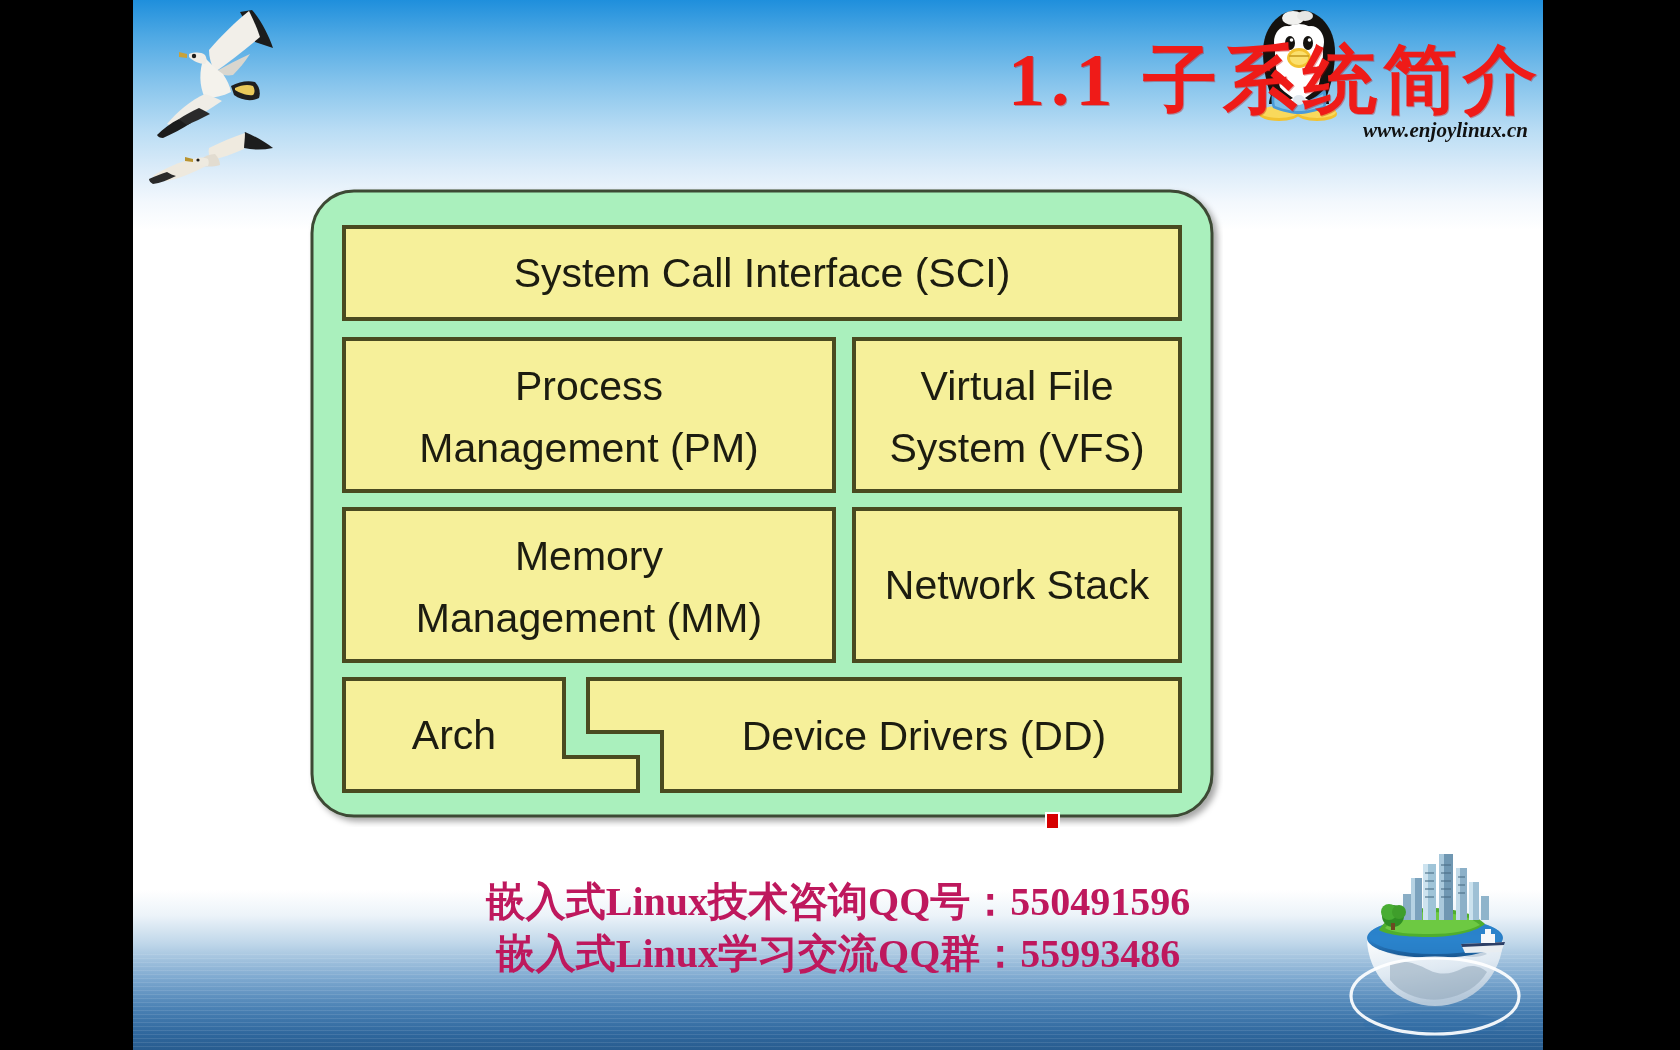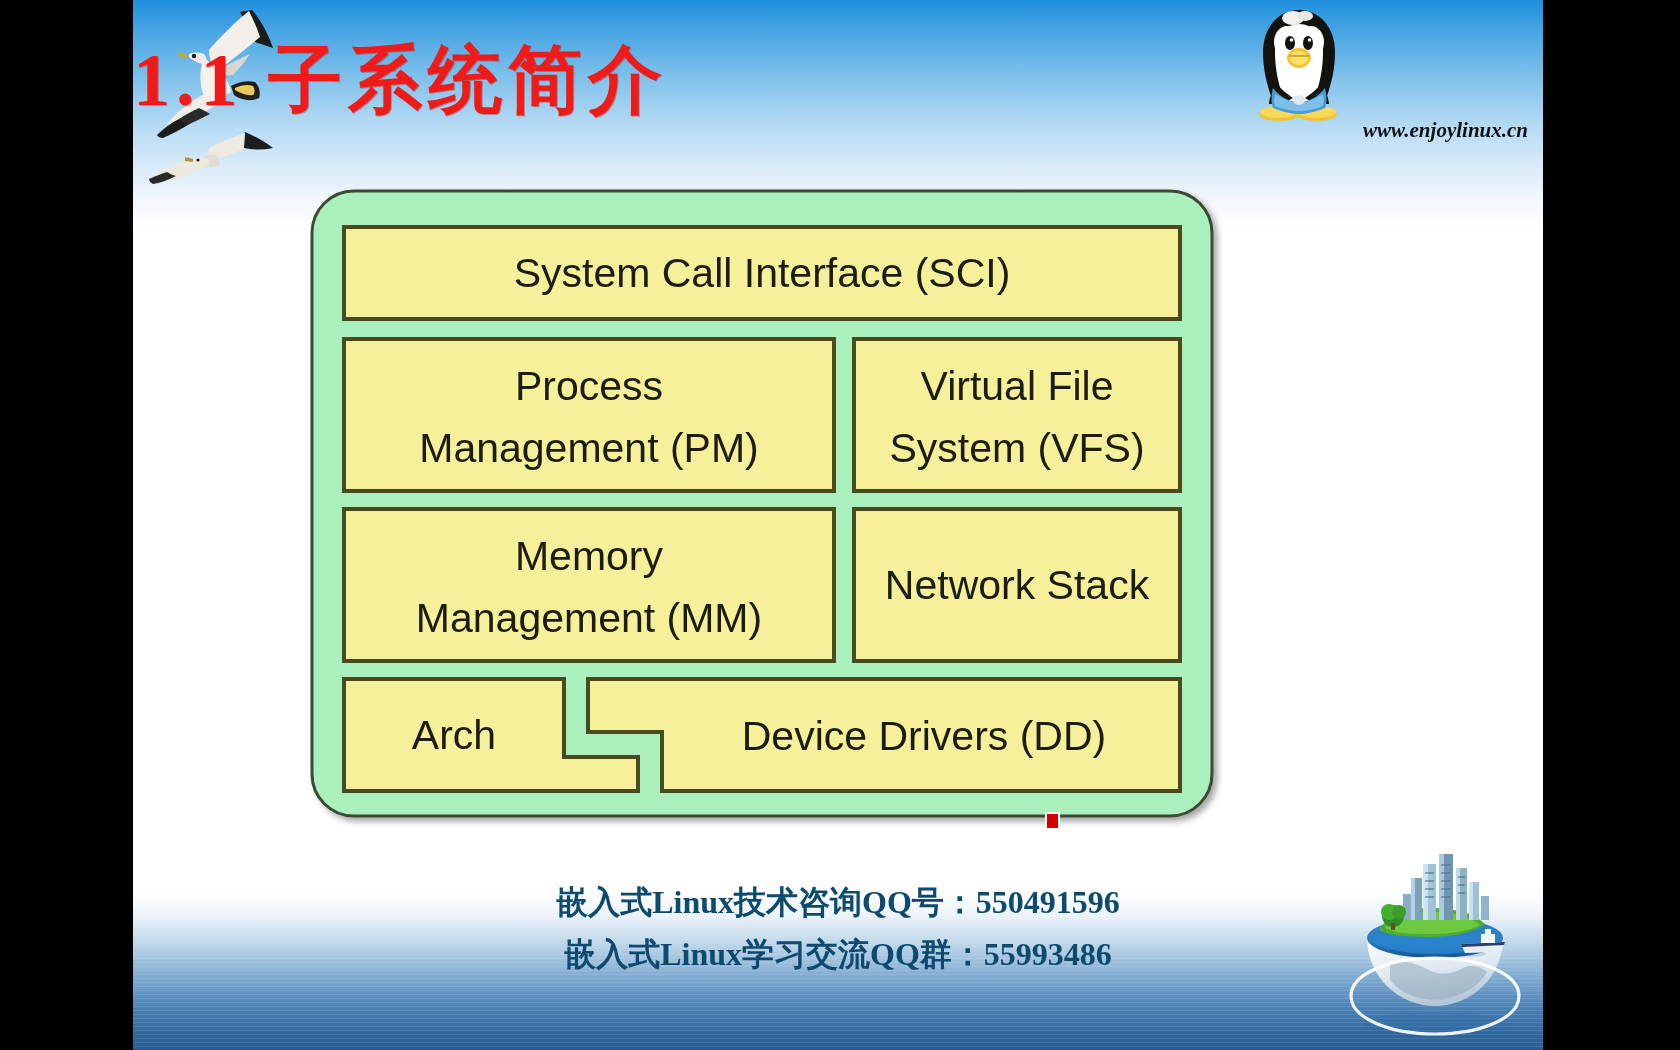--- a/index.html
+++ b/index.html
@@ -111,21 +111,21 @@
     color: #111111;
     white-space: nowrap;
   }
 
   
   .title {
     position: absolute;
     left: 0;
     top: 38px;
     width: 100%;
-    text-align: left;
+    text-align: right;
     color: #ef1b18;
     font-family: "Liberation Serif", "DejaVu Serif", serif;
     font-weight: bold;
     font-size: 74px;
     line-height: 84px;
     letter-spacing: 6px;
     text-shadow: 1px 1px 0 rgba(180,0,0,0.35);
     pointer-events: none;
   }
 
@@ -158,24 +158,24 @@
     box-sizing: border-box;
   }
 
   
   .footer {
     position: absolute;
     left: 0;
     top: 876px;
     width: 100%;
     text-align: center;
-    color: #0c4a6e;
+    color: #be185d;
     font-family: "Liberation Serif", "DejaVu Serif", serif;
     font-weight: bold;
-    font-size: 32px;
+    font-size: 40px;
     line-height: 52px;
     letter-spacing: 0px;
     white-space: nowrap;
   }
   .footer div { padding: 0; }
 
   
   .globe {
     position: absolute;
     right: 8px;

